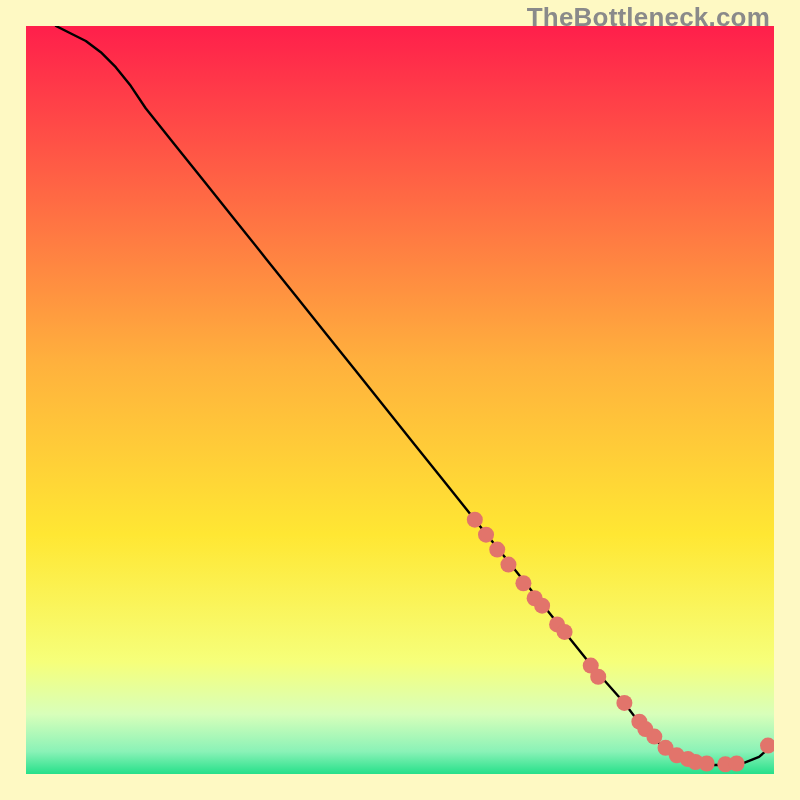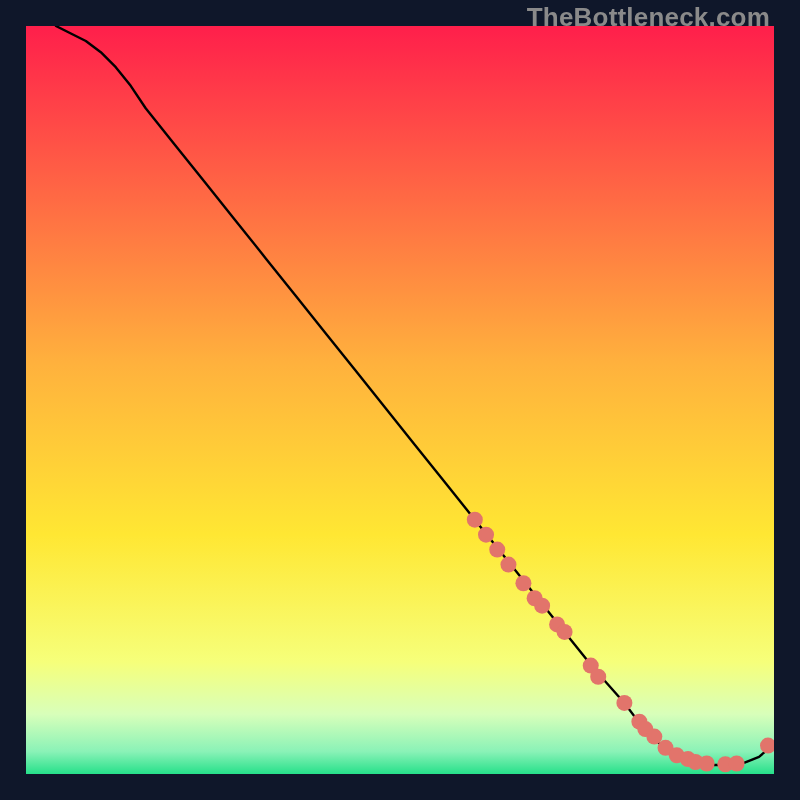--- a/index.html
+++ b/index.html
@@ -7,21 +7,21 @@
     padding: 0;
     width: 800px;
     height: 800px;
     background: #000;
     overflow: hidden;
   }
   .stage {
     position: relative;
     width: 800px;
     height: 800px;
-    background: #0f172a;
+    background: #fef9c3;
   }
   .plot {
     position: absolute;
     left: 26px;
     top: 26px;
     width: 748px;
     height: 748px;
   }
   .watermark {
     position: absolute;

